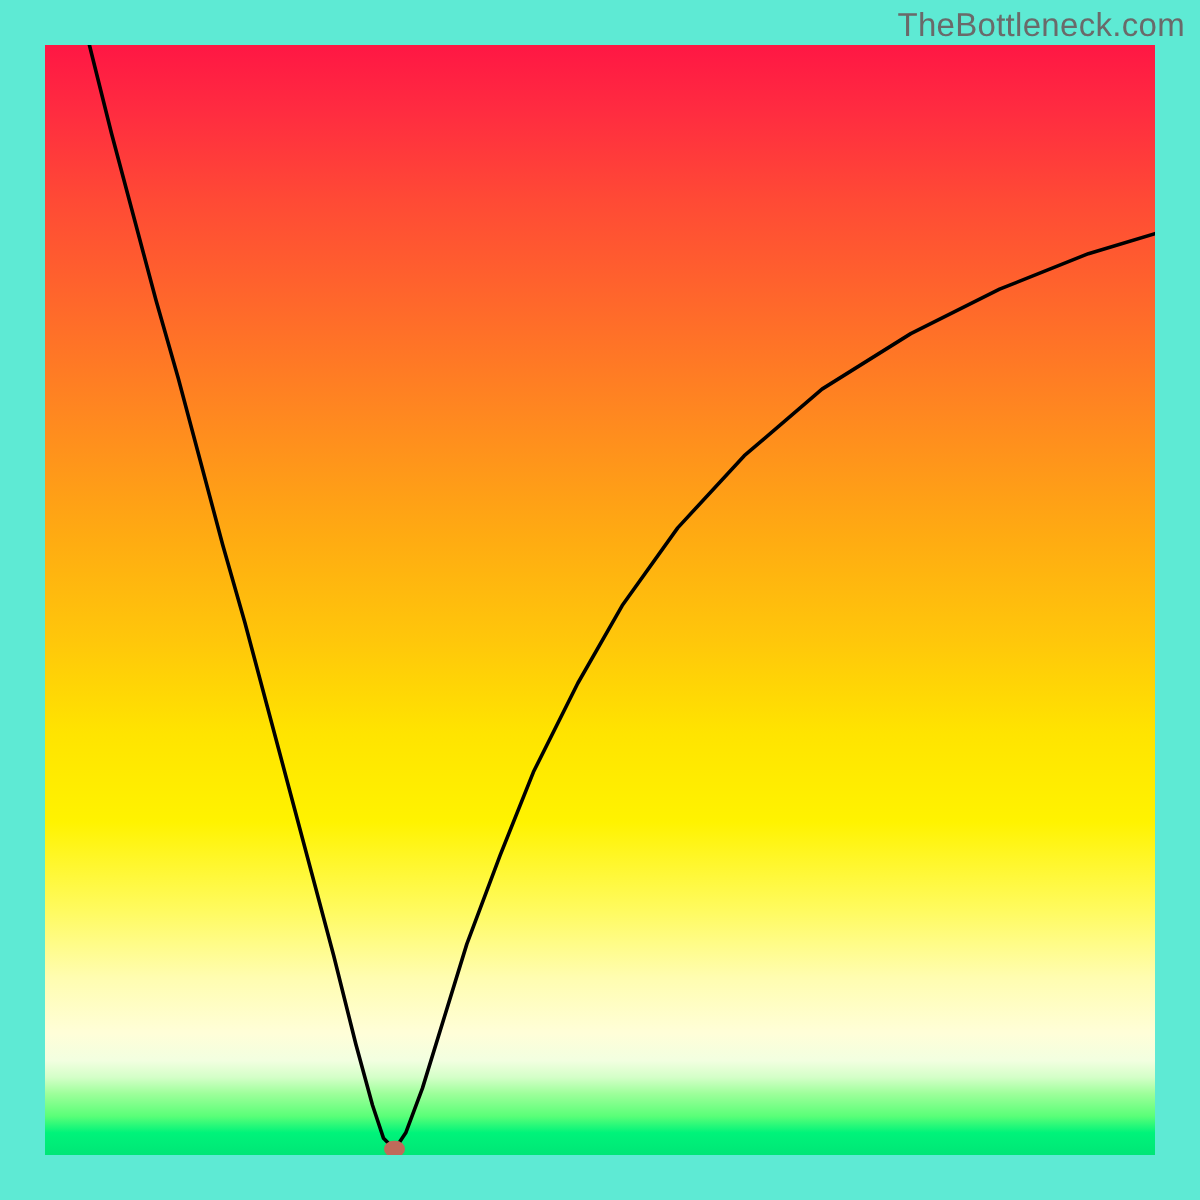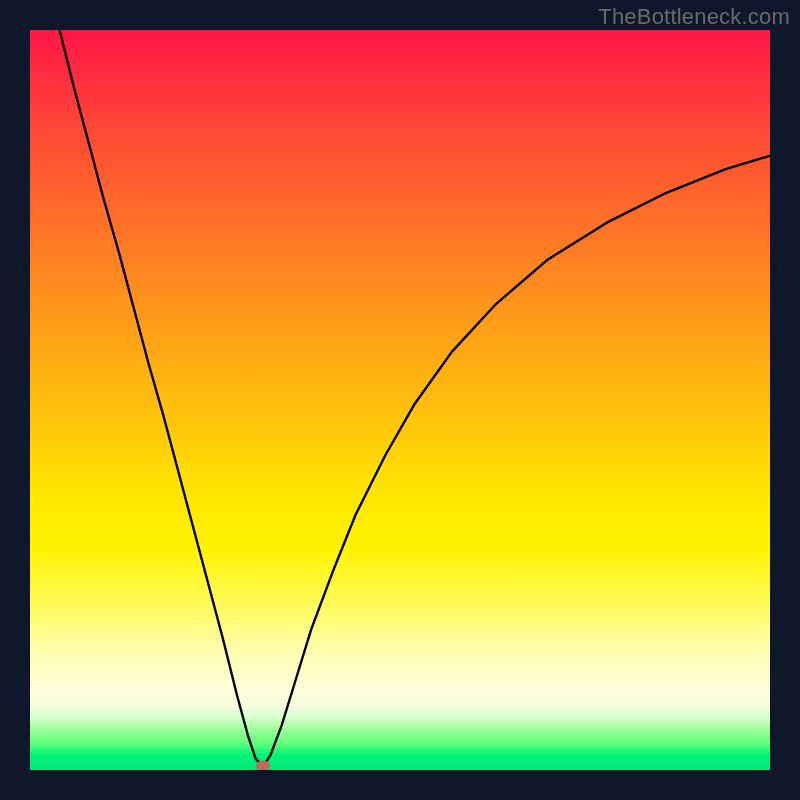--- a/index.html
+++ b/index.html
@@ -7,21 +7,21 @@
     padding: 0;
     width: 800px;
     height: 800px;
     background: #000;
     font-family: Arial, Helvetica, sans-serif;
   }
   .outer {
     position: relative;
     width: 800px;
     height: 800px;
-    background: #0f172a;
+    background: #5eead4;
   }
   .watermark {
     position: absolute;
     top: 4px;
     right: 10px;
     color: #6a6a6a;
     font-size: 22px;
     letter-spacing: 0.2px;
     font-weight: 400;
     z-index: 5;

